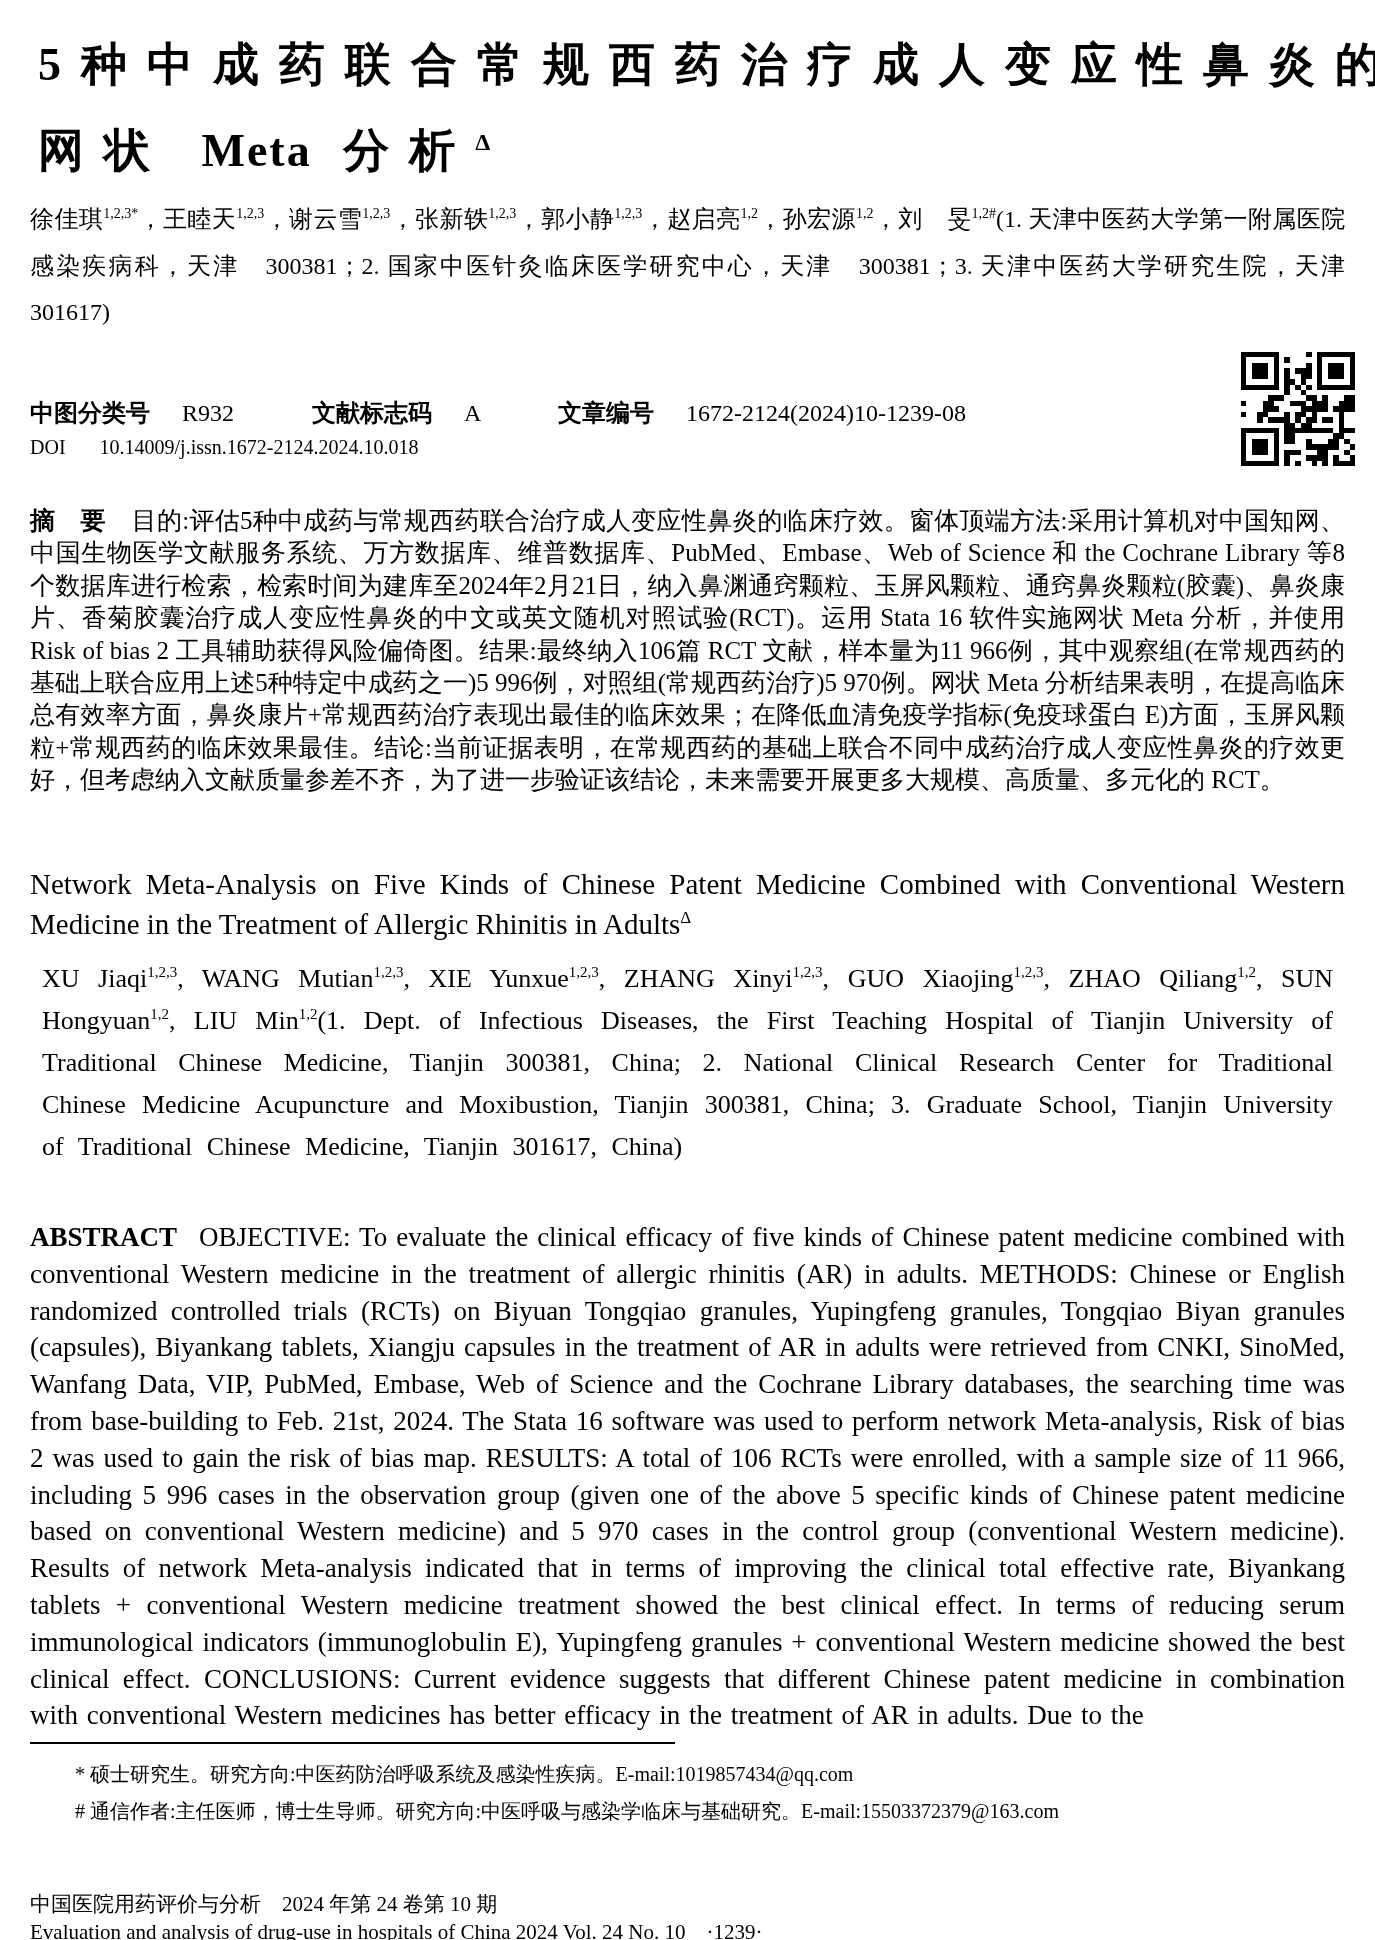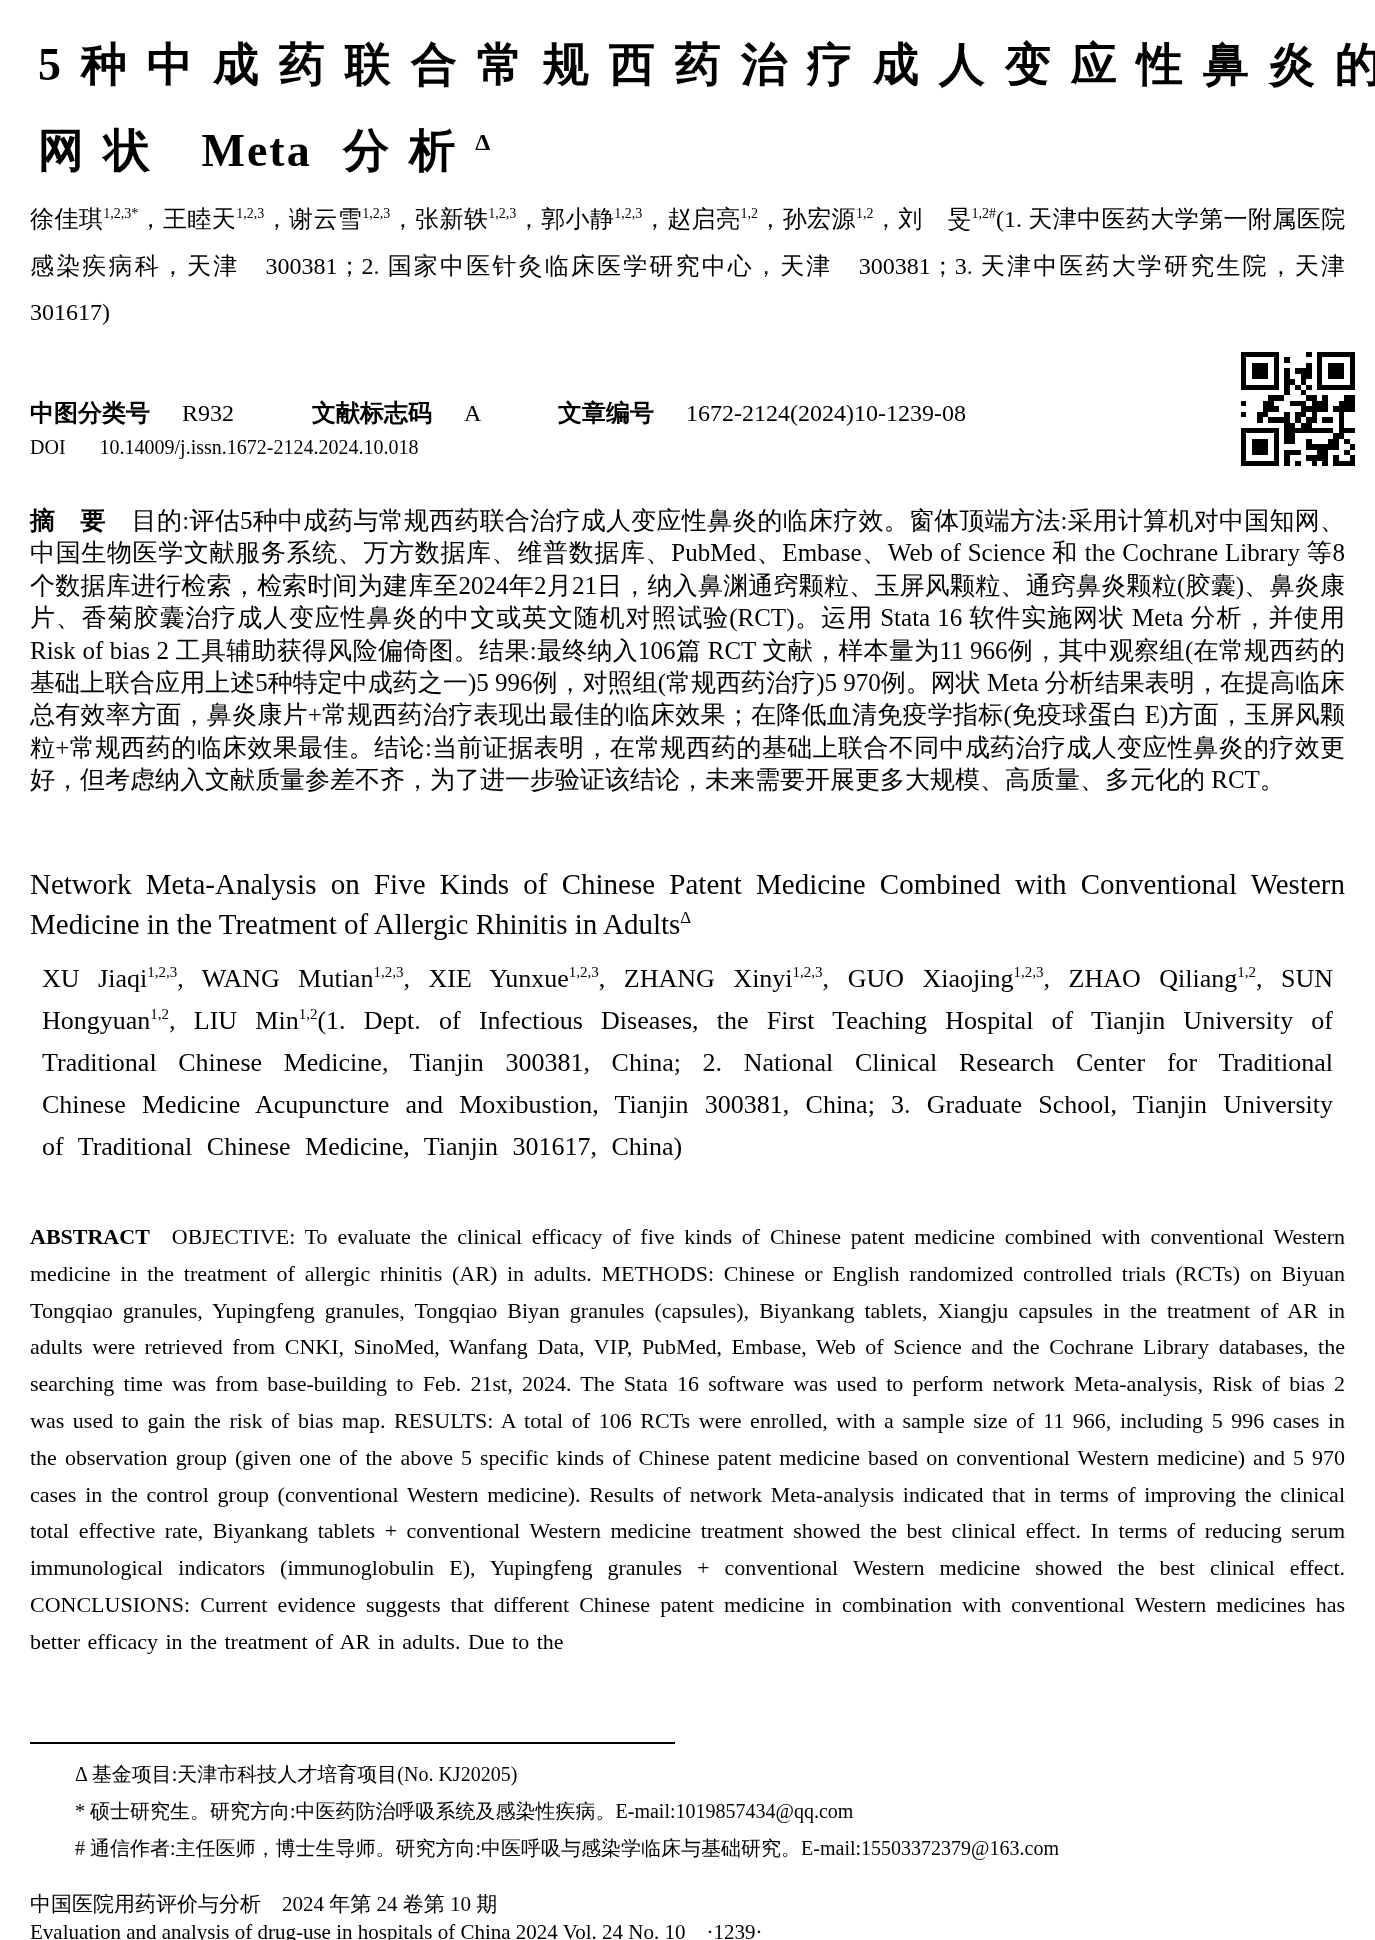--- a/index.html
+++ b/index.html
@@ -52,21 +52,21 @@
   .title-en sup.mark{font-size:17px;vertical-align:super;}
 
   
   .authors-en{
     top:946px;margin:12px;font-size:26px;line-height:42px;text-align:justify;word-spacing:8px;
   }
   .authors-en sup{font-size:15px;vertical-align:super;}
 
   
   .abstract-en{
-    top:1219px;margin:0;font-size:22px;line-height:36.8px;text-align:justify;word-spacing:2px;
+    top:1219px;margin:0;font-size:27px;line-height:36.8px;text-align:justify;word-spacing:2px;
   }
   .abstract-en .lab{margin-right:22px;font-family:"Liberation Serif","DejaVu Serif",serif;font-weight:700;}
 
   
   .fn-rule{position:absolute;top:1742px;left:30px;width:645px;border-top:2px solid #000;}
   .footnotes{top:1756px;font-size:20px;line-height:37px;}
   .footnotes p{margin:0;padding-left:45px;}
 
   
   .page-footer{
@@ -107,21 +107,20 @@
 
   <h2 class="abs title-en"><span>Network Meta-Analysis on Five Kinds of Chinese Patent Medicine Combined with Conventional Western Medicine in the Treatment of Allergic Rhinitis in Adults</span><sup class="mark">Δ</sup></h2>
 
   <p class="abs authors-en"><span>XU Jiaqi</span><sup>1,2,3</sup>, <span>WANG Mutian</span><sup>1,2,3</sup>, <span>XIE Yunxue</span><sup>1,2,3</sup>, <span>ZHANG Xinyi</span><sup>1,2,3</sup>, <span>GUO Xiaojing</span><sup>1,2,3</sup>, <span>ZHAO Qiliang</span><sup>1,2</sup>, <span>SUN Hongyuan</span><sup>1,2</sup>, <span>LIU Min</span><sup>1,2</sup>(1. Dept. of Infectious Diseases, the First Teaching Hospital of Tianjin University of Traditional Chinese Medicine, Tianjin 300381, China; 2. National Clinical Research Center for Traditional Chinese Medicine Acupuncture and Moxibustion, Tianjin 300381, China; 3. Graduate School, Tianjin University of Traditional Chinese Medicine, Tianjin 301617, China)</p>
 
   <p class="abs abstract-en"><span class="lab">ABSTRACT</span><span>OBJECTIVE: To evaluate the clinical efficacy of five kinds of Chinese patent medicine combined with conventional Western medicine in the treatment of allergic rhinitis (AR) in adults. METHODS: Chinese or English randomized controlled trials (RCTs) on Biyuan Tongqiao granules, Yupingfeng granules, Tongqiao Biyan granules (capsules), Biyankang tablets, Xiangju capsules in the treatment of AR in adults were retrieved from CNKI, SinoMed, Wanfang Data, VIP, PubMed, Embase, Web of Science and the Cochrane Library databases, the searching time was from base-building to Feb. 21st, 2024. The Stata 16 software was used to perform network Meta-analysis, Risk of bias 2 was used to gain the risk of bias map. RESULTS: A total of 106 RCTs were enrolled, with a sample size of 11 966, including 5 996 cases in the observation group (given one of the above 5 specific kinds of Chinese patent medicine based on conventional Western medicine) and 5 970 cases in the control group (conventional Western medicine). Results of network Meta-analysis indicated that in terms of improving the clinical total effective rate, Biyankang tablets + conventional Western medicine treatment showed the best clinical effect. In terms of reducing serum immunological indicators (immunoglobulin E), Yupingfeng granules + conventional Western medicine showed the best clinical effect. CONCLUSIONS: Current evidence suggests that different Chinese patent medicine in combination with conventional Western medicines has better efficacy in the treatment of AR in adults. Due to the</span></p>
 
   <div class="fn-rule"></div>
 
   <div class="abs footnotes">
-    <p>Δ 基金项目:天津市科技人才培育项目(No. KJ20205)</p>
     <p>* 硕士研究生。研究方向:中医药防治呼吸系统及感染性疾病。E-mail:1019857434@qq.com</p>
     <p># 通信作者:主任医师，博士生导师。研究方向:中医呼吸与感染学临床与基础研究。E-mail:15503372379@163.com</p>
   </div>
 
   <div class="abs page-footer">
     <span>中国医院用药评价与分析　2024 年第 24 卷第 10 期</span>
     <span>Evaluation and analysis of drug-use in hospitals of China 2024 Vol. 24 No. 10　·1239·</span>
   </div>
 
 </div>

